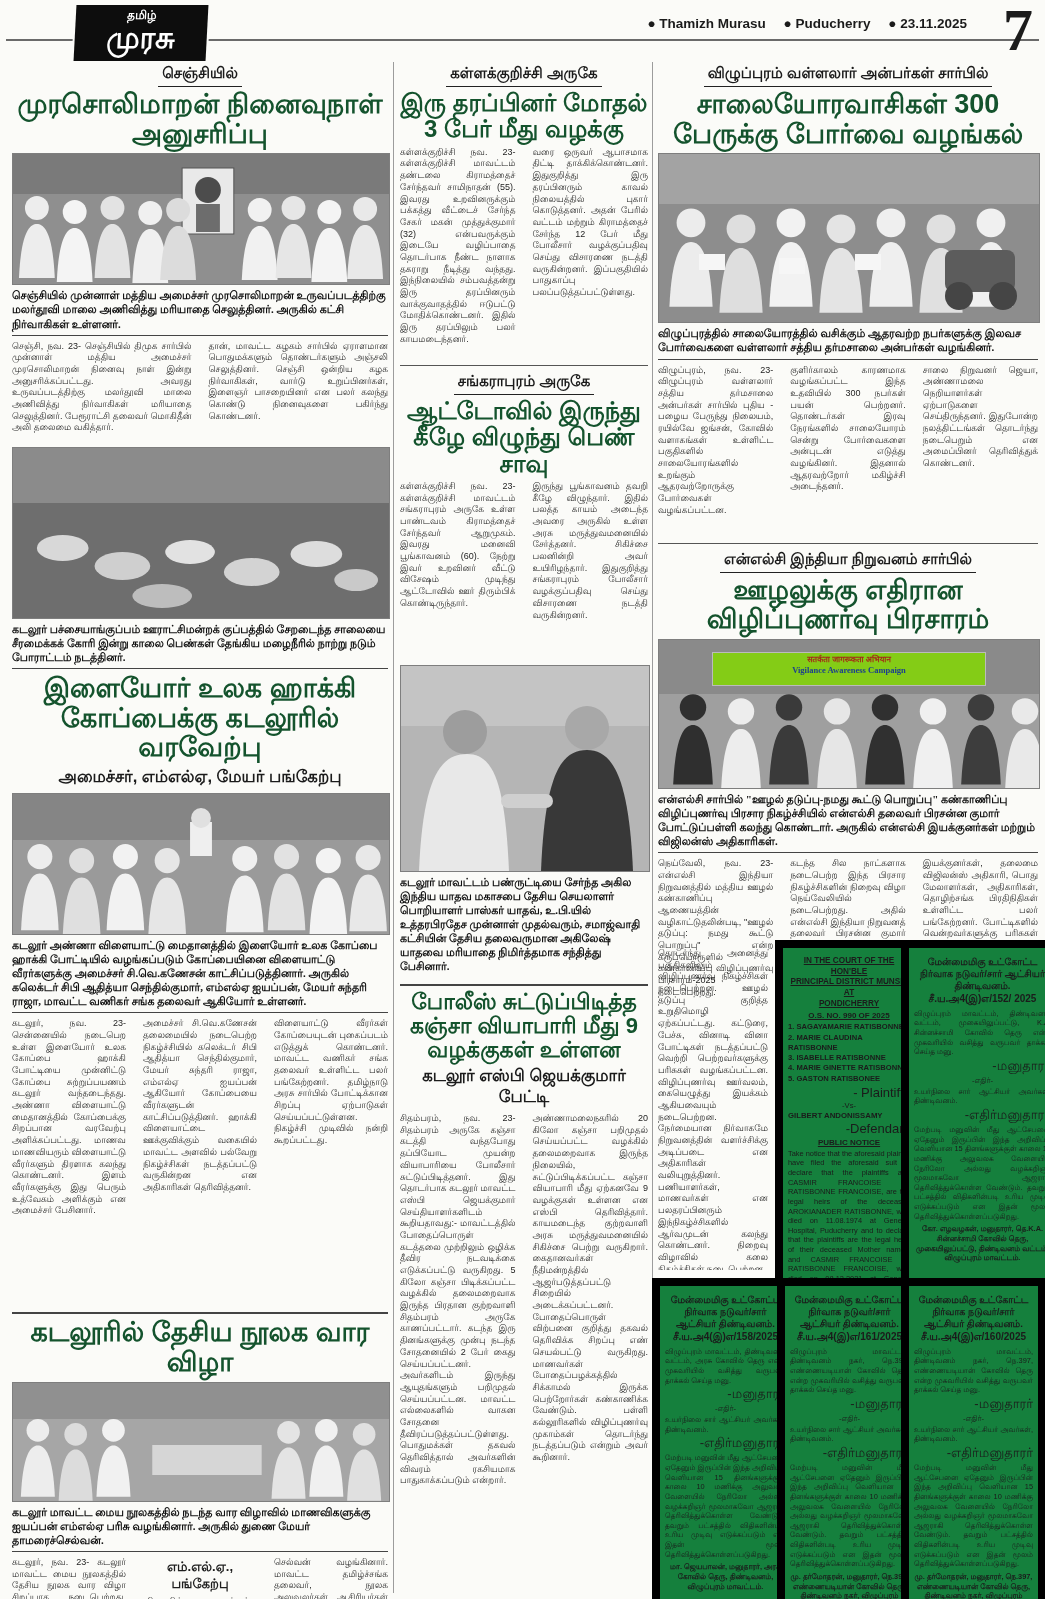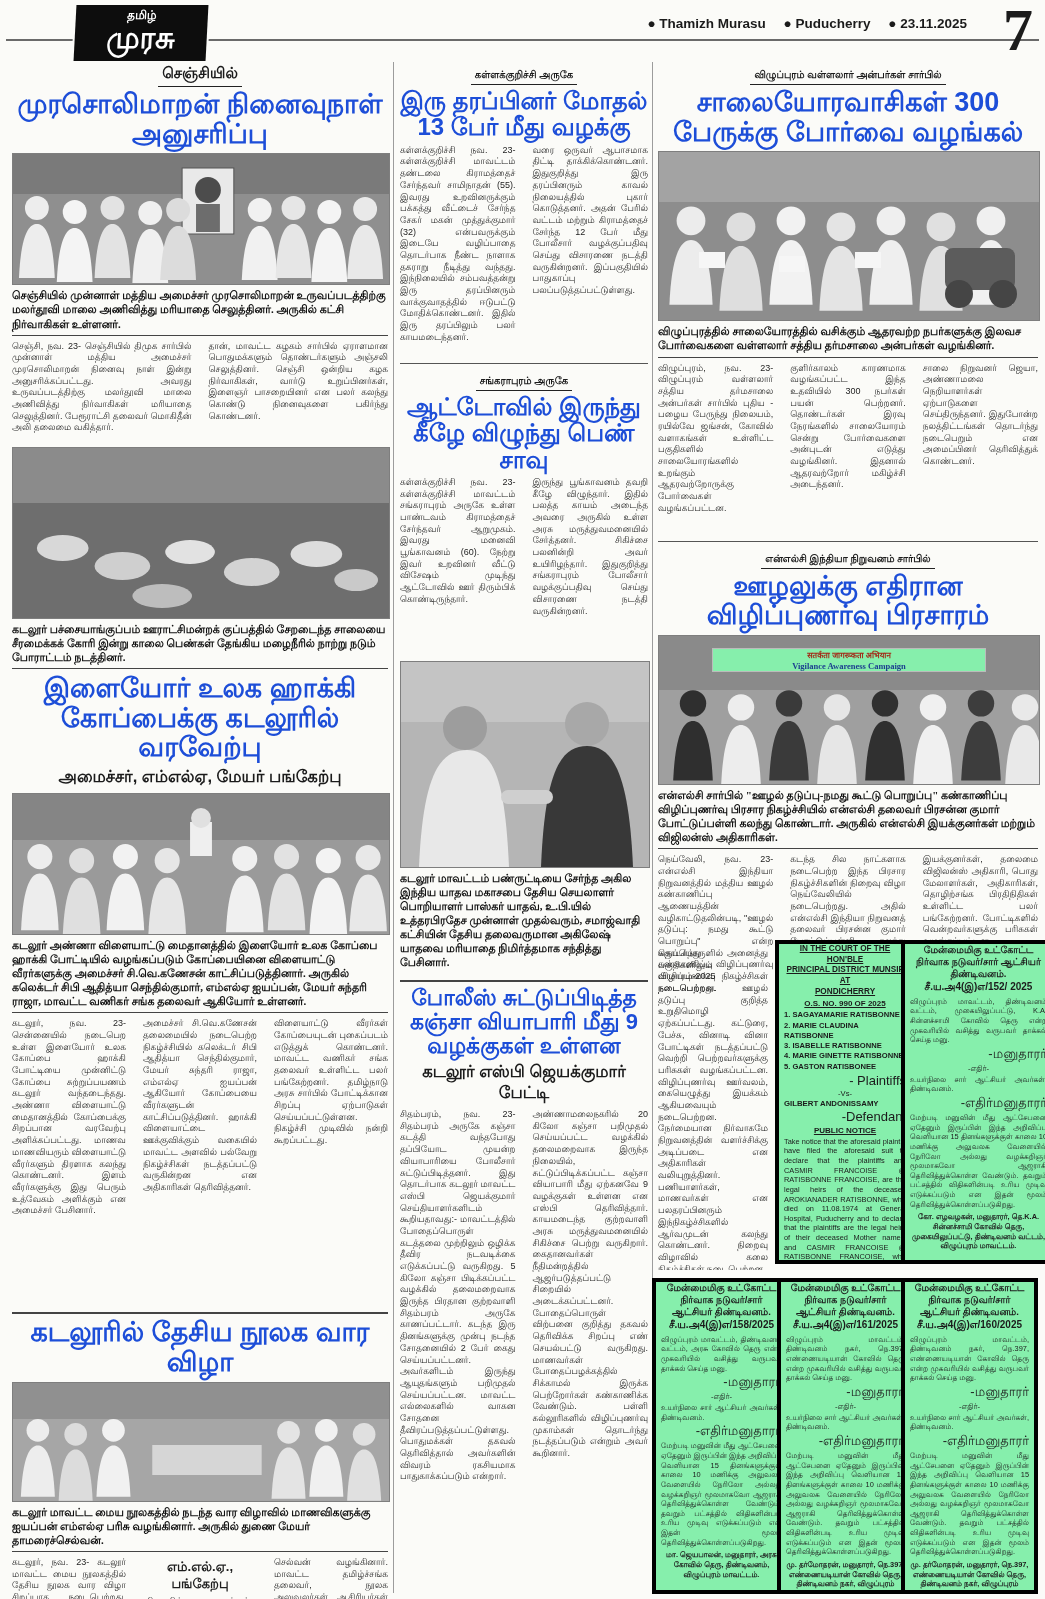--- a/index.html
+++ b/index.html
@@ -18,41 +18,41 @@
   
   .vrule{position:absolute;top:62px;bottom:6px;width:1px;background:#9c9c9c;}
   #vr1{left:393px;} #vr2{left:652px;}
   .col{position:absolute;top:62px;}
   #col-left{left:12px;width:376px;}
   #col-mid{left:400px;width:248px;}
   #col-right{left:658px;width:380px;}
   
   .kicker{text-align:center;margin:2px 0 3px;}
   .kicker span{display:inline-block;font-weight:bold;font-size:15px;border-bottom:1.5px solid #222;padding:0 4px 2px;}
-  .kicker.sm span{font-size:10px;}
-  .headline{font-weight:bold;text-align:center;line-height:1.1;margin:2px 0 4px;color:#1d4ed8;}
+  .kicker.sm span{font-size:15px;}
+  .headline{font-weight:bold;text-align:center;line-height:1.1;margin:2px 0 4px;color:#14532d;}
   .h-xl{font-size:27px;} .h-lg{font-size:24px;} .h-md{font-size:22px;}
   .subhead{font-weight:bold;text-align:center;font-size:16.5px;margin:2px 0 5px;}
   .subhead-sm{font-weight:bold;text-align:center;font-size:13px;margin:2px 0 3px;}
   .photo{position:relative;width:100%;border:1px solid #7e7e7e;overflow:hidden;margin:2px 0 3px;background:#9b9b9b;}
   .photo svg{display:block;width:100%;height:100%;}
   .caption{font-size:11px;font-weight:bold;line-height:1.28;margin:2px 0 5px;color:#101010;
            font-family:"Liberation Serif",serif;border-bottom:1px solid #444;padding-bottom:4px;}
   .caption.nb{border-bottom:none;}
   .bodyrow{display:flex;gap:17px;overflow:hidden;}
   .bodyrow>div{flex:1;font-size:9px;line-height:1.3;text-align:justify;color:#1e1e1e;}
   .hr{border:none;border-top:1px solid #555;margin:6px 0;}
   .hr2{border:none;border-top:2px solid #444;margin:6px 0 4px;}
   
-  .banner{position:absolute;top:12px;left:14%;right:14%;background:#86efac;border:1px solid #bbb;
-          text-align:center;padding:2px 0 0;line-height:1.2;}
+  .banner{position:absolute;top:12px;left:14%;right:14%;background:#84cc16;border:1px solid #bbb;
+          text-align:center;padding:2px 0 10px;line-height:1.2;}
   .banner .b1{display:block;font-size:8px;color:#a32b18;font-weight:bold;}
   .banner .b2{display:block;font-size:8.5px;color:#1c3f8f;font-weight:bold;font-family:Liberation Serif, serif;}
   
-  .lbox{position:absolute;background:#86efac;border:4px solid #000000;padding:0 5px;overflow:hidden;}
+  .lbox{position:absolute;background:#15803d;border:8px solid #000000;padding:8px 5px;overflow:hidden;}
   .lbox .en-h{font-size:8.2px;font-weight:bold;text-align:center;text-decoration:underline;line-height:1.3;}
   .lbox .en-case{font-size:8px;font-weight:bold;text-align:center;text-decoration:underline;margin:2px 0;}
   .lbox .pl{font-size:7.6px;font-weight:bold;line-height:1.35;}
   .lbox .tag{font-size:13px;text-align:right;margin:1px 0;}
   .lbox .vs{font-size:7.6px;text-align:center;margin:1px 0;}
   .lbox .party{font-size:7.8px;font-weight:bold;}
   .lbox .nt{font-size:8px;font-weight:bold;text-align:center;text-decoration:underline;margin:2px 0;}
   .lbox .body{font-size:7.4px;line-height:1.3;text-align:justify;}
   .lbox .sign{font-size:7.4px;font-weight:bold;text-align:center;margin-top:3px;line-height:1.3;}
   .lbox .ta-h{font-size:9.5px;font-weight:bold;text-align:center;line-height:1.25;}
@@ -184,21 +184,21 @@
           <span>விழாவில் எம்எல்ஏ ஐயப்பன் கலந்து கொண்டு போட்டிகளில் வெற்றி பெற்ற மாணவிகளுக்கு பரிசுகளை வழங்கினார். துணை மேயர் தாமரைச்செல்வன் முன்னிலை வகித்தார்.</span>
         </div>
         <div>செல்வன் வழங்கினார். மாவட்ட தமிழ்ச்சங்க தலைவர், நூலக அலுவலர்கள், ஆசிரியர்கள் உள்ளிட்டோர் கலந்து கொண்டனர். புத்தக கண்காட்சியும் நடைபெற்றது.</div>
       </div>
     </div>
   </div>
 
   <div class="col" id="col-mid">
     <div>
       <div class="kicker sm"><span>கள்ளக்குறிச்சி அருகே</span></div>
-      <div class="headline h-lg">இரு தரப்பினர் மோதல் 13 பேர் மீது வழக்கு</div>
+      <div class="headline h-lg">இரு தரப்பினர் மோதல் 3 பேர் மீது வழக்கு</div>
       <div class="bodyrow" style="height:212px">
         <div>கள்ளக்குறிச்சி நவ. 23- கள்ளக்குறிச்சி மாவட்டம் தண்டலை கிராமத்தைச் சேர்ந்தவர் சாமிநாதன் (55). இவரது உறவினருக்கும் பக்கத்து வீட்டைச் சேர்ந்த சேகர் மகன் முத்துக்குமார் (32) என்பவருக்கும் இடையே வழிப்பாதை தொடர்பாக நீண்ட நாளாக தகராறு நீடித்து வந்தது. இந்நிலையில் சம்பவத்தன்று இரு தரப்பினரும் வாக்குவாதத்தில் ஈடுபட்டு மோதிக்கொண்டனர். இதில் இரு தரப்பிலும் பலர் காயமடைந்தனர்.</div>
         <div>வரை ஒருவர் ஆபாசமாக திட்டி தாக்கிக்கொண்டனர். இதுகுறித்து இரு தரப்பினரும் காவல் நிலையத்தில் புகார் கொடுத்தனர். அதன் பேரில் வட்டம் மற்றும் கிராமத்தைச் சேர்ந்த 12 பேர் மீது போலீசார் வழக்குப்பதிவு செய்து விசாரணை நடத்தி வருகின்றனர். இப்பகுதியில் பாதுகாப்பு பலப்படுத்தப்பட்டுள்ளது.</div>
       </div>
     </div>
     <hr class="hr">
     <div>
       <div class="kicker sm"><span>சங்கராபுரம் அருகே</span></div>
       <div class="headline h-lg">ஆட்டோவில் இருந்து கீழே விழுந்து பெண் சாவு</div>
       <div class="bodyrow" style="height:182px">

